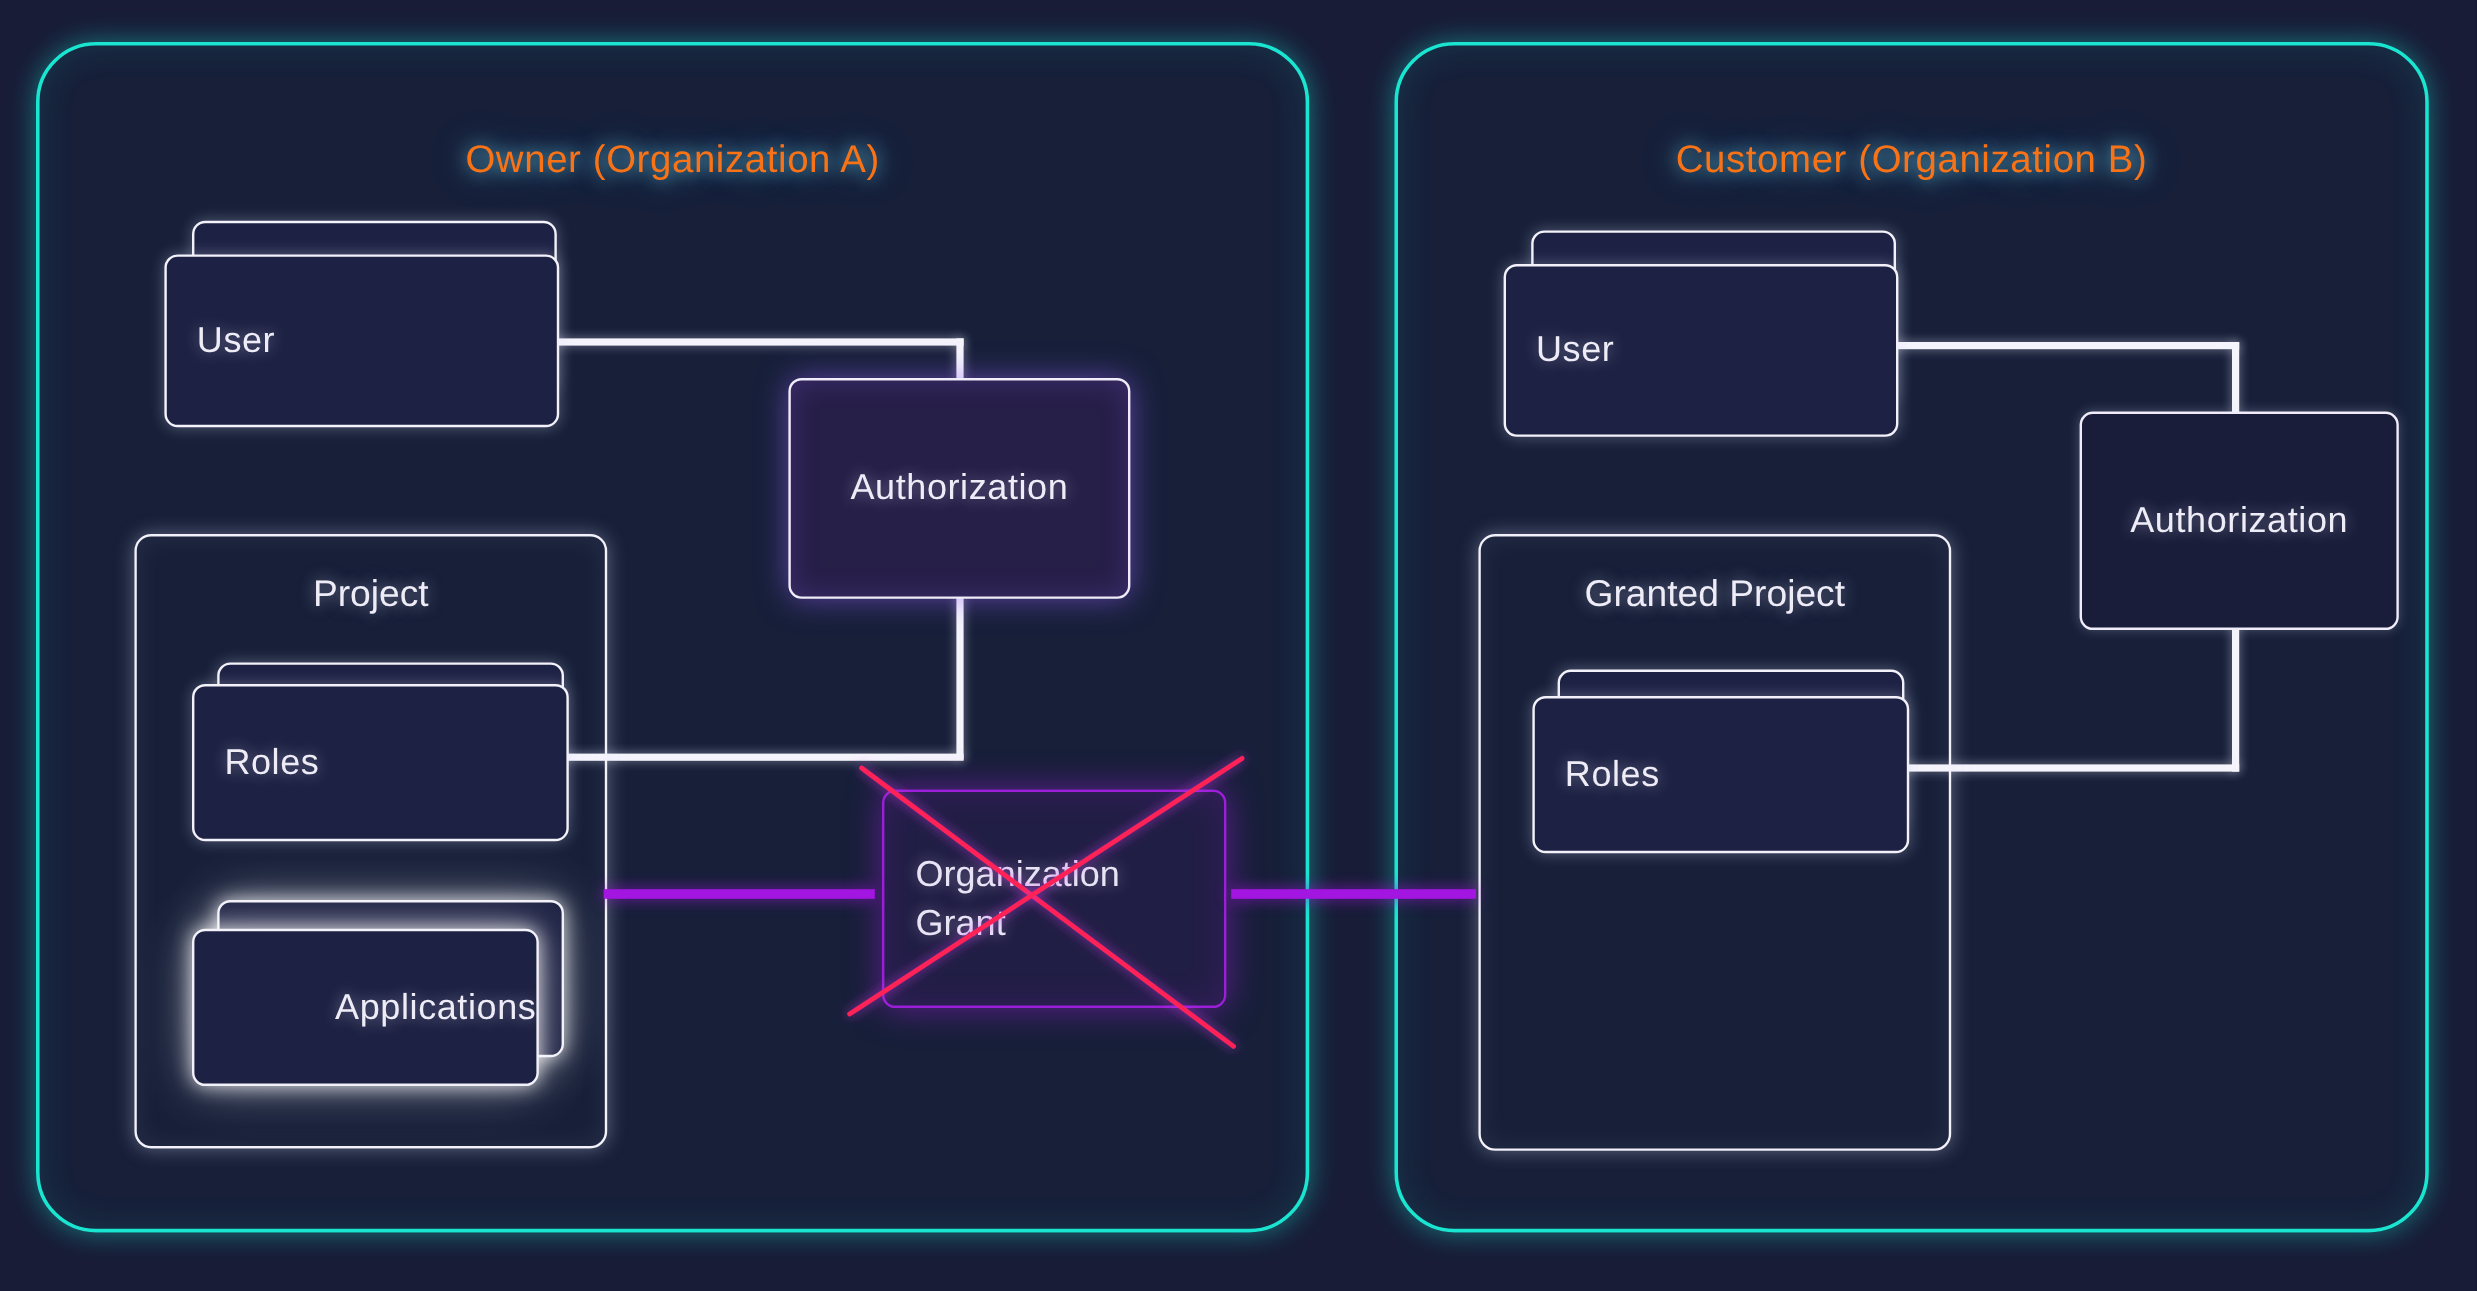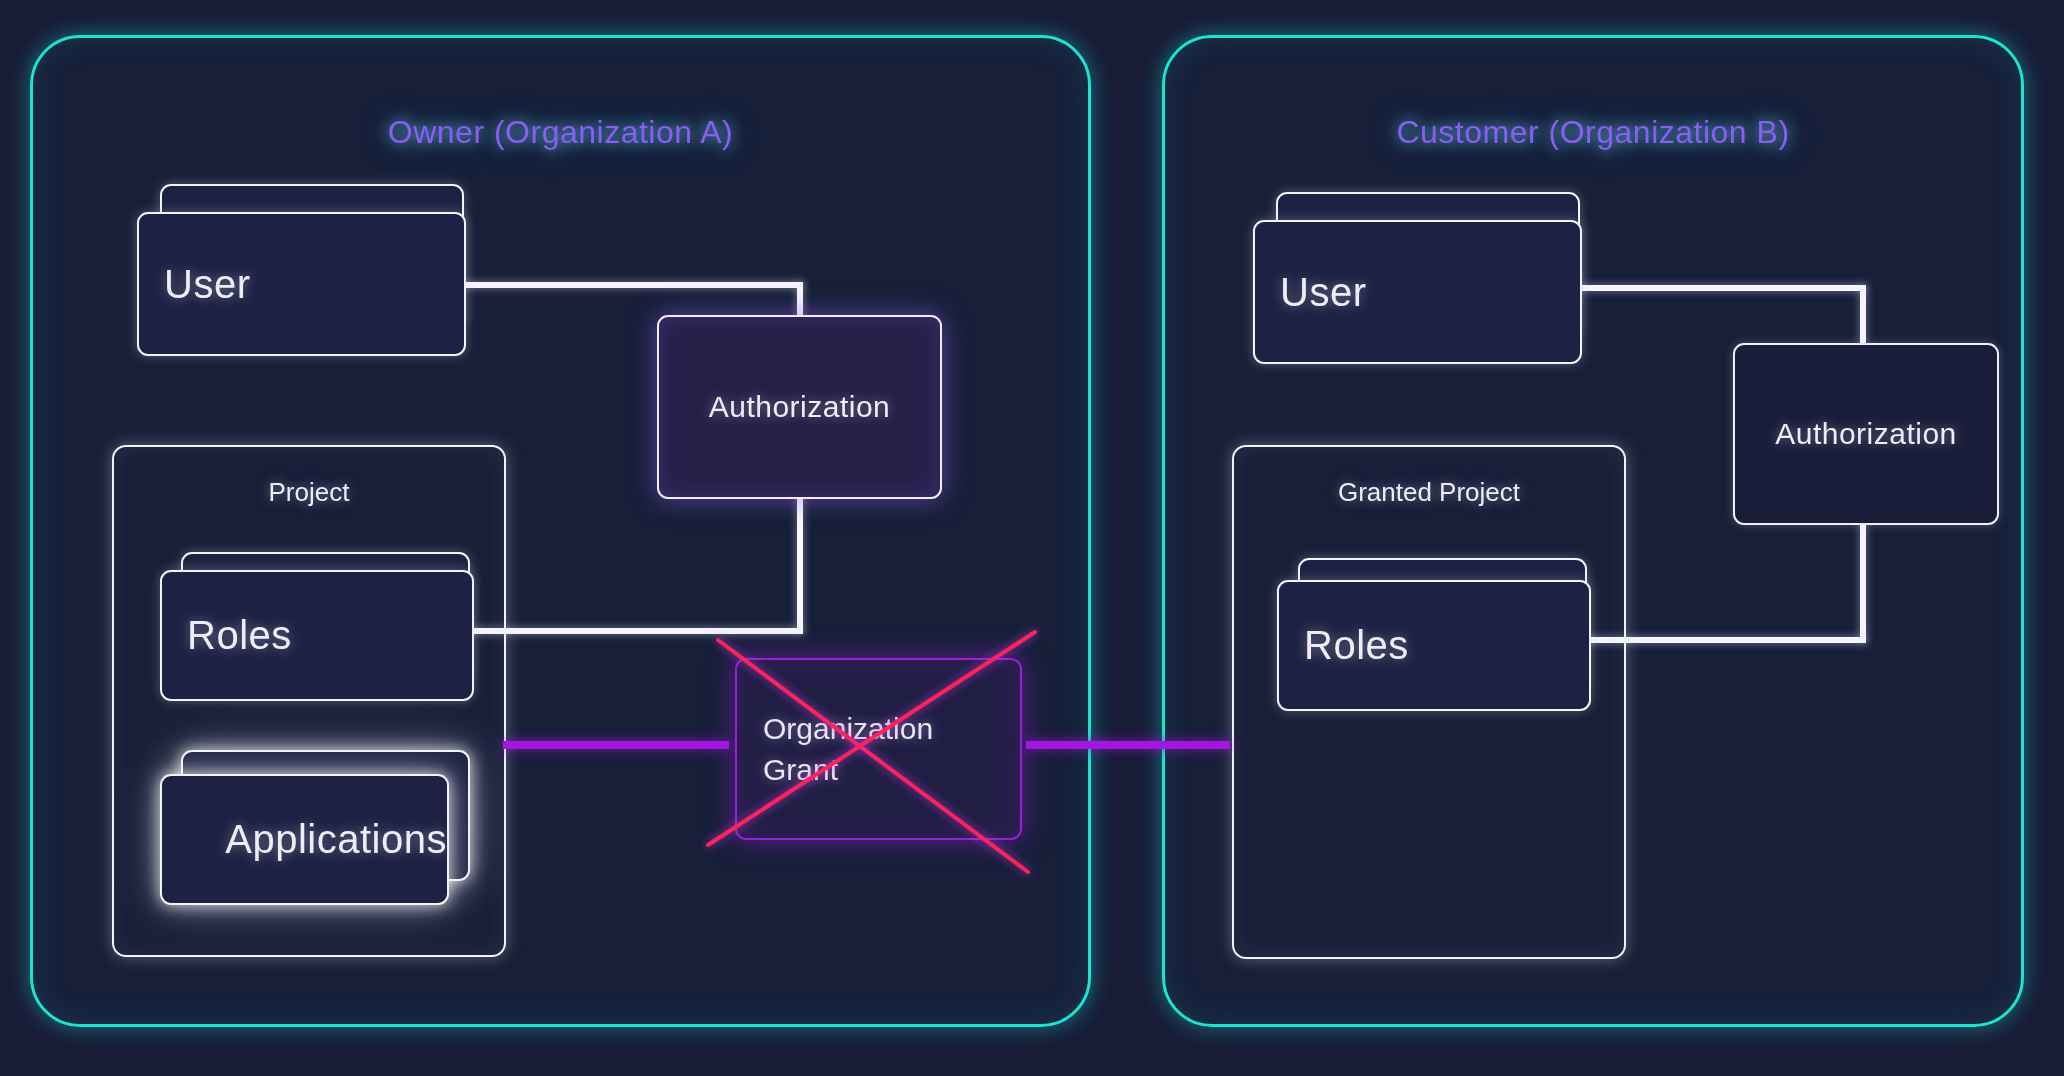--- a/index.html
+++ b/index.html
@@ -16,21 +16,21 @@
     position:absolute;
     border:3px solid #19e5d1;
     border-radius:50px;
     box-shadow:0 0 22px rgba(25,229,209,.45), inset 0 0 30px rgba(25,229,209,.12);
     background:rgba(25,229,209,0.015);
   }
   .org-title{
     position:absolute;left:0;right:0;top:76px;
     text-align:center;
     font-size:32px;letter-spacing:.5px;
-    color:#8b5cf6;
+    color:#f97316;
     text-shadow:0 0 14px rgba(110,225,255,.85), 0 0 34px rgba(110,225,255,.45);
   }
   
   .conn{
     position:absolute;
     background:#f5f4fc;
     box-shadow:0 0 9px rgba(240,242,255,.45);
     z-index:2;
   }
   
@@ -44,35 +44,35 @@
   .project-box{
     position:absolute;
     border:2px solid #f3f1fa;
     border-radius:14px;
     box-shadow:0 0 16px rgba(225,230,255,.35), inset 0 0 22px rgba(225,230,255,.08);
     z-index:3;
   }
   .project-label{
     position:absolute;left:0;right:0;top:30px;
     text-align:center;
-    font-size:26px;color:#eeecf7;
+    font-size:31px;color:#eeecf7;
     text-shadow:0 0 12px rgba(235,235,255,.5);
   }
   
   .card{
     position:absolute;
     border:2px solid #f3f1fa;
     border-radius:11px;
     background:#1d2143;
     box-shadow:0 0 12px rgba(225,230,255,.3);
     z-index:4;
     display:flex;align-items:center;
   }
   .card .label{
-    font-size:40px;color:#eeecf7;letter-spacing:.5px;
+    font-size:30px;color:#eeecf7;letter-spacing:.5px;
     text-shadow:0 0 12px rgba(235,235,255,.45);
     white-space:nowrap;
   }
   .card.pad-left{padding-left:25px;}
   .card.center{justify-content:flex-end;}
   .card.glow-strong{
     box-shadow:0 0 16px rgba(255,255,255,.8), 0 0 44px rgba(255,255,255,.4);
   }
   
   .auth-box{

